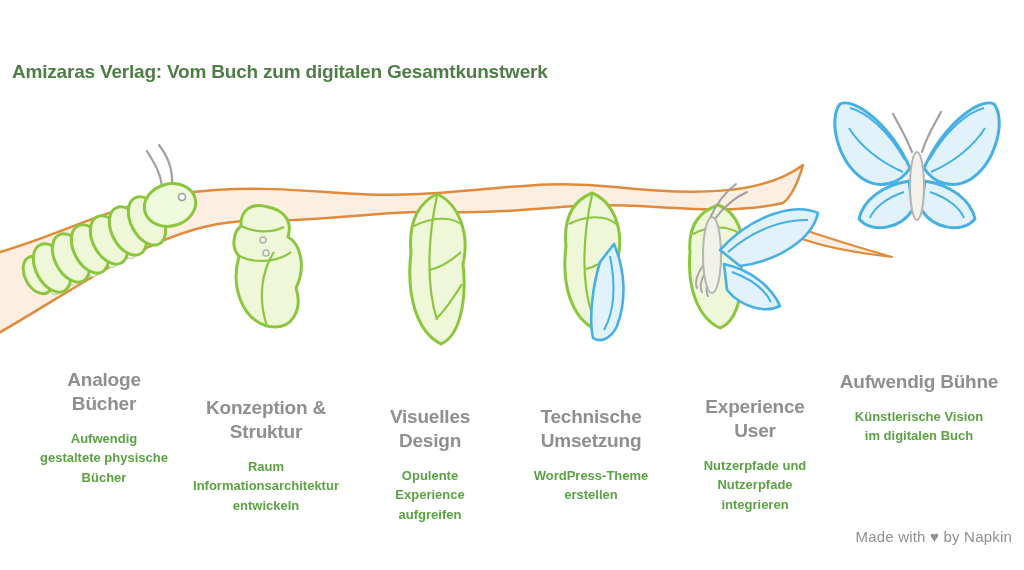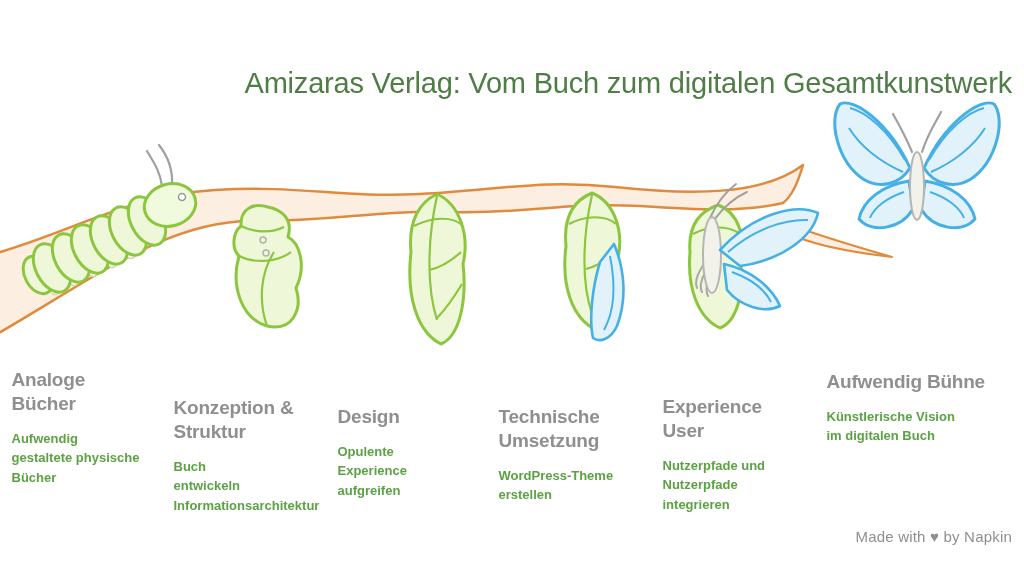--- a/index.html
+++ b/index.html
@@ -3,28 +3,28 @@
 <meta charset="utf-8">
 <style>
   html,body{margin:0;padding:0;}
   body{
     width:1024px;height:570px;position:relative;overflow:hidden;
     background:#ffffff;
     font-family:"Liberation Sans", sans-serif;
   }
   .title{
     position:absolute;left:512px;top:48px;transform:translateX(-50%);
-    width:1000px;text-align:right;
-    font-size:29px;font-weight:normal;letter-spacing:-0.2px;
+    width:1000px;text-align:left;
+    font-size:19px;font-weight:bold;letter-spacing:-0.2px;
     color:#4e7d46;
   }
   .art{position:absolute;left:0;top:0;width:1024px;height:570px;}
   .stage{
     position:absolute;transform:translateX(-50%);
-    width:185px;text-align:left;
+    width:185px;text-align:center;
   }
   .stage h2{
     margin:0 0 13px 0;
     font-size:19px;font-weight:bold;line-height:1.26;
     color:#8f8f8f;letter-spacing:-0.2px;
   }
   .stage p{
     margin:0;
     font-size:13px;font-weight:bold;line-height:1.5;
     color:#5ca244;
@@ -180,28 +180,29 @@
     <span>Bücher</span>
   </p>
 </div>
 
 <div class="stage" style="left:266px;top:396px">
   <h2>
     <span>Konzeption &amp;</span>
     <span>Struktur</span>
   </h2>
   <p>
-    <span>Buch</span>
+    <span>Raum</span>
+    <span>Informationsarchitektur</span>
     <span>entwickeln</span>
-    <span>Informationsarchitektur</span>
   </p>
 </div>
 
 <div class="stage" style="left:430px;top:405px">
   <h2>
+    <span>Visuelles</span>
     <span>Design</span>
   </h2>
   <p>
     <span>Opulente</span>
     <span>Experience</span>
     <span>aufgreifen</span>
   </p>
 </div>
 
 <div class="stage" style="left:591px;top:405px">

